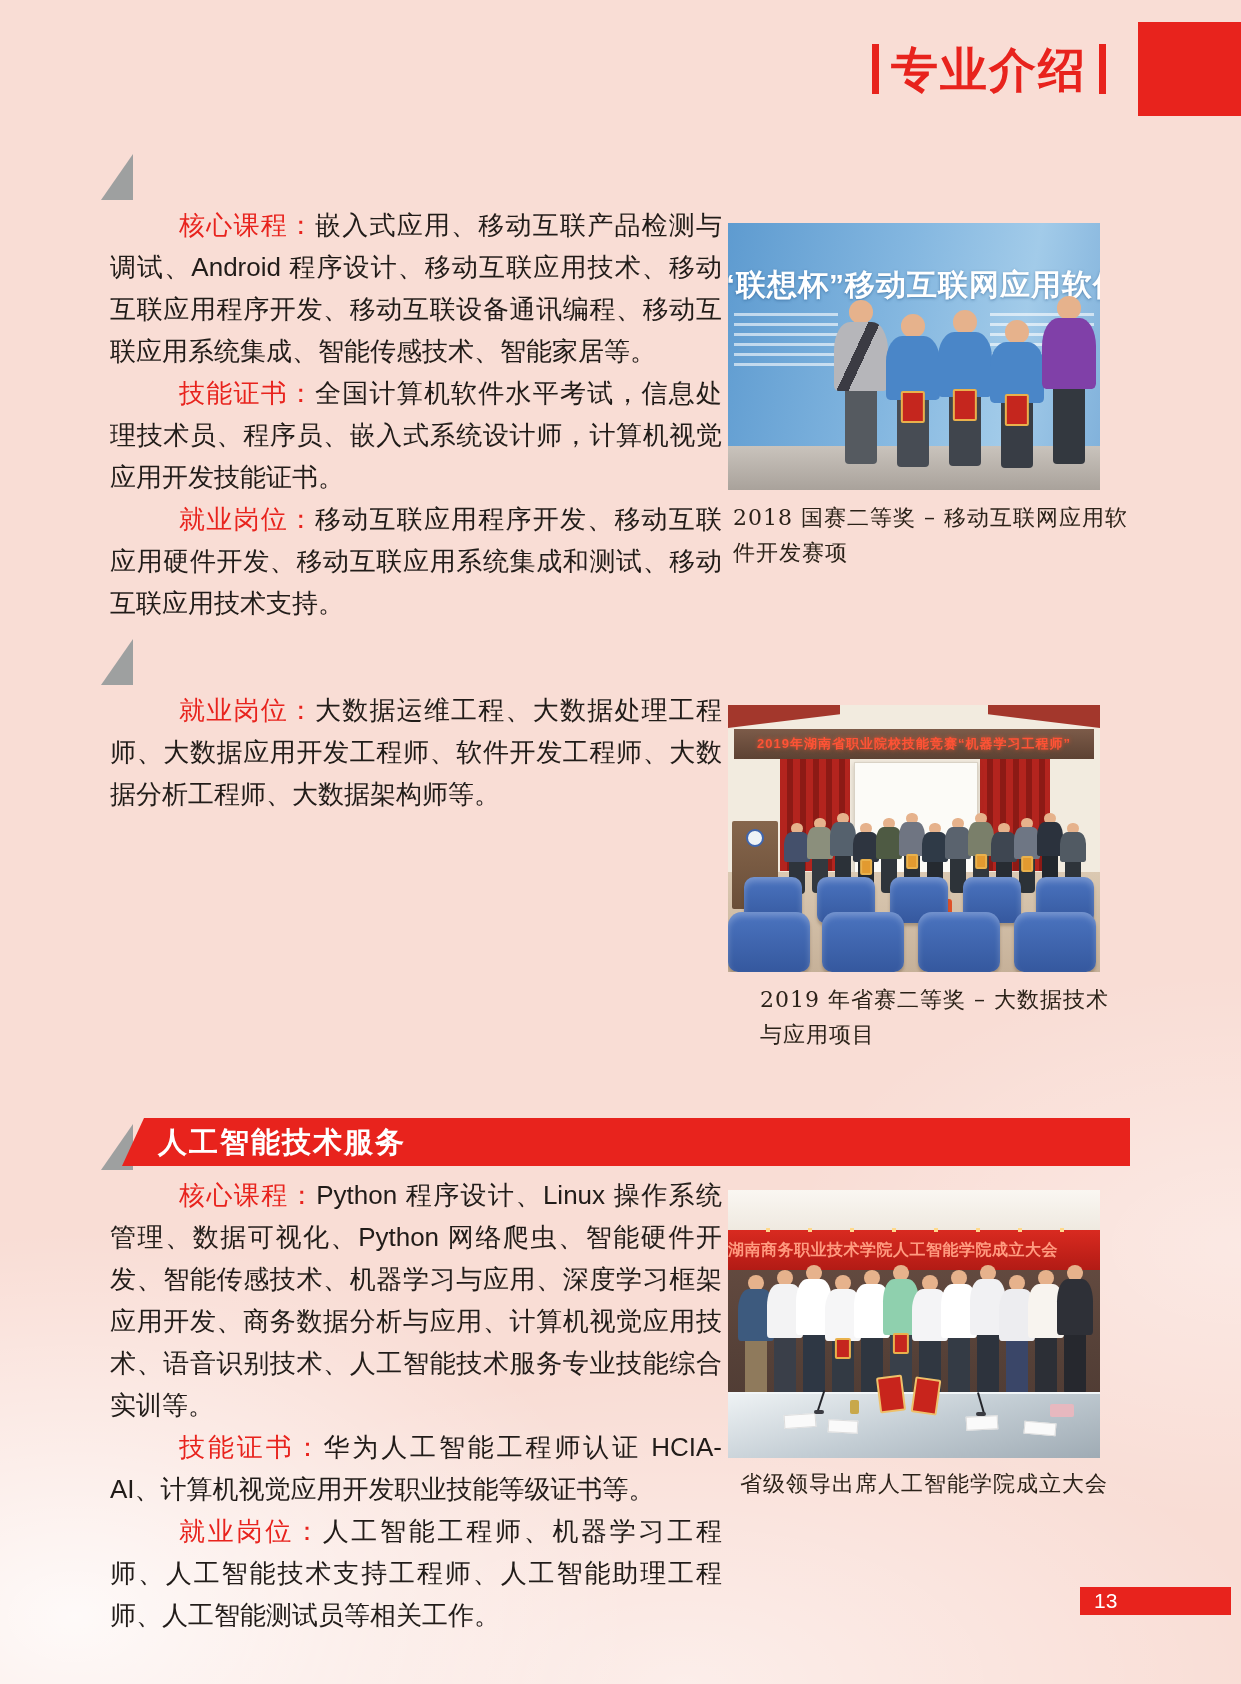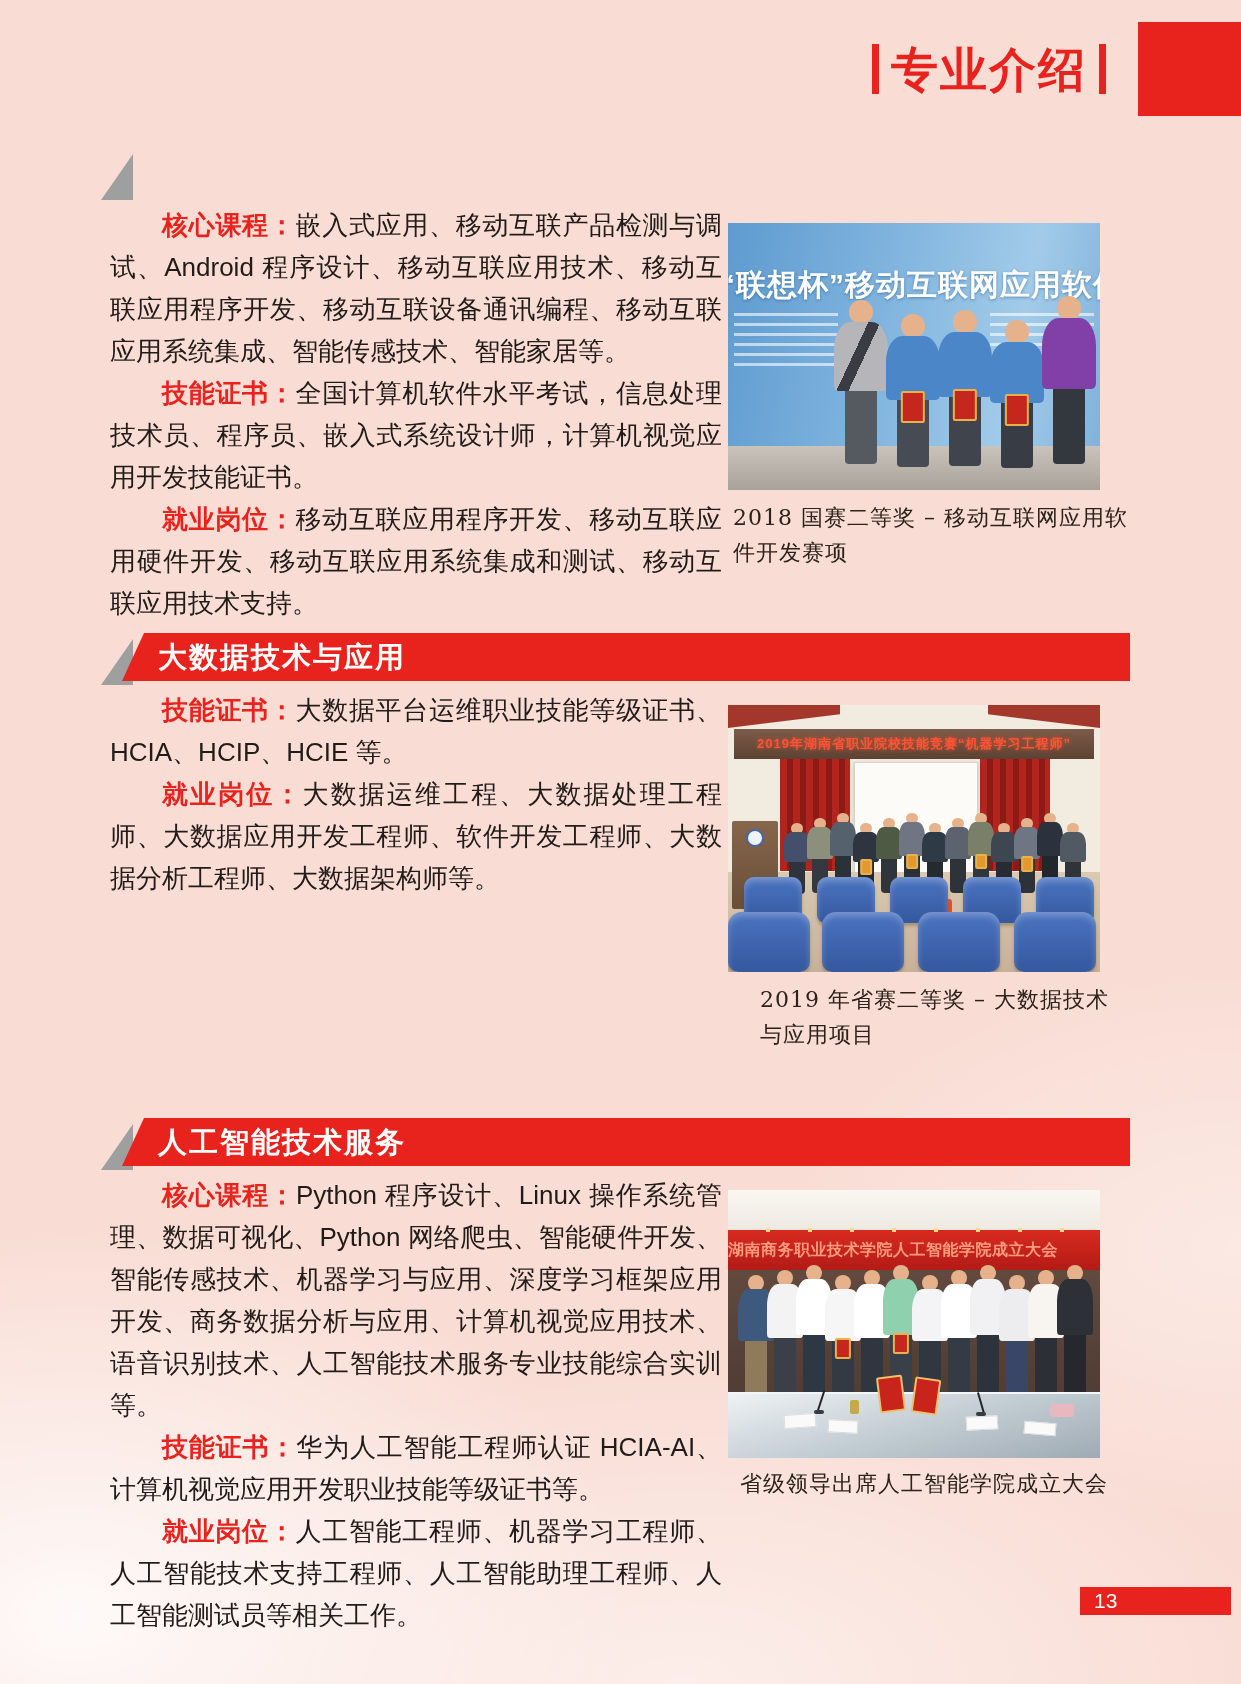--- a/index.html
+++ b/index.html
@@ -25,21 +25,21 @@
     padding-left:44px;box-sizing:border-box;z-index:2;}
   .tri{position:absolute;left:101px;width:32px;height:46px;background:#9ea0a0;
     clip-path:polygon(100% 0,0 100%,100% 100%);z-index:1;}
   .b1{top:148px}.b1t{top:154px}
   .b2{top:633px}.b2t{top:639px}
   .b3{top:1118px}.b3t{top:1124px}
   
   .text{position:absolute;left:110px;width:612px;font-size:26px;line-height:42px;
     color:#211c19;text-align:justify;}
   .text p{margin:0;text-indent:2em;}
-  .lbl{color:#e8231d;font-weight:700;}
+  .lbl{color:#e8231d;font-weight:400;margin-left:17px;}
   .t1{top:204px}.t2{top:689px}.t3{top:1174px}
   
   .photo{position:absolute;left:728px;width:372px;height:267px;overflow:hidden;}
   .p1{top:223px;background:linear-gradient(100deg,#5e9bd0,#84b7e0 45%,#a2cbe9 75%,#7fb0da);}
   .p2{top:705px;background:#f2ebdf;}
   .p3{top:1190px;height:268px;background:linear-gradient(#6e5246,#564138 60%,#4a3730);}
   
   .p1-t1{position:absolute;top:7px;left:0;right:0;text-align:center;color:#fff;font-weight:700;
     font-size:24px;letter-spacing:2px;text-shadow:0 1px 3px rgba(25,75,125,.5);white-space:nowrap;}
   .p1-t2{position:absolute;top:42px;left:-8px;right:-12px;text-align:center;color:#fff;font-weight:700;
@@ -160,26 +160,22 @@
       </div>
       <div class="pr" style="left: 314px; width: 54px; bottom: 16px; height: 178px;">
         <div class="pr-head" style="background: rgb(230, 178, 140);"></div>
         <div class="pr-torso" style="background: rgb(128, 64, 168);"></div>
         <div class="pr-legs" style="background: rgb(51, 56, 63);"></div>
       </div>
     </div>
   <div class="caption c1">2018 国赛二等奖 – 移动互联网应用软件开发赛项</div>
 
   <div class="tri b2t"></div>
-  <div class="banner b2">
-    <span>大数据技术与应用</span>
-  </div>
 
   <div class="text t2">
-    <p><span class="lbl">技能证书：</span><span>大数据平台运维职业技能等级证书、HCIA、HCIP、HCIE 等。</span></p>
     <p><span class="lbl">就业岗位：</span><span>大数据运维工程、大数据处理工程师、大数据应用开发工程师、软件开发工程师、大数据分析工程师、大数据架构师等。</span></p>
   </div>
 
   <div class="photo p2" id="p2-photo">
     <div class="p2-beam bl"></div>
     <div class="p2-beam br"></div>
     <div class="p2-led">2019年湖南省职业院校技能竞赛“机器学习工程师”</div>
     <div class="p2-curtain cl"></div>
     <div class="p2-curtain cr"></div>
     <div class="p2-screen"></div>

